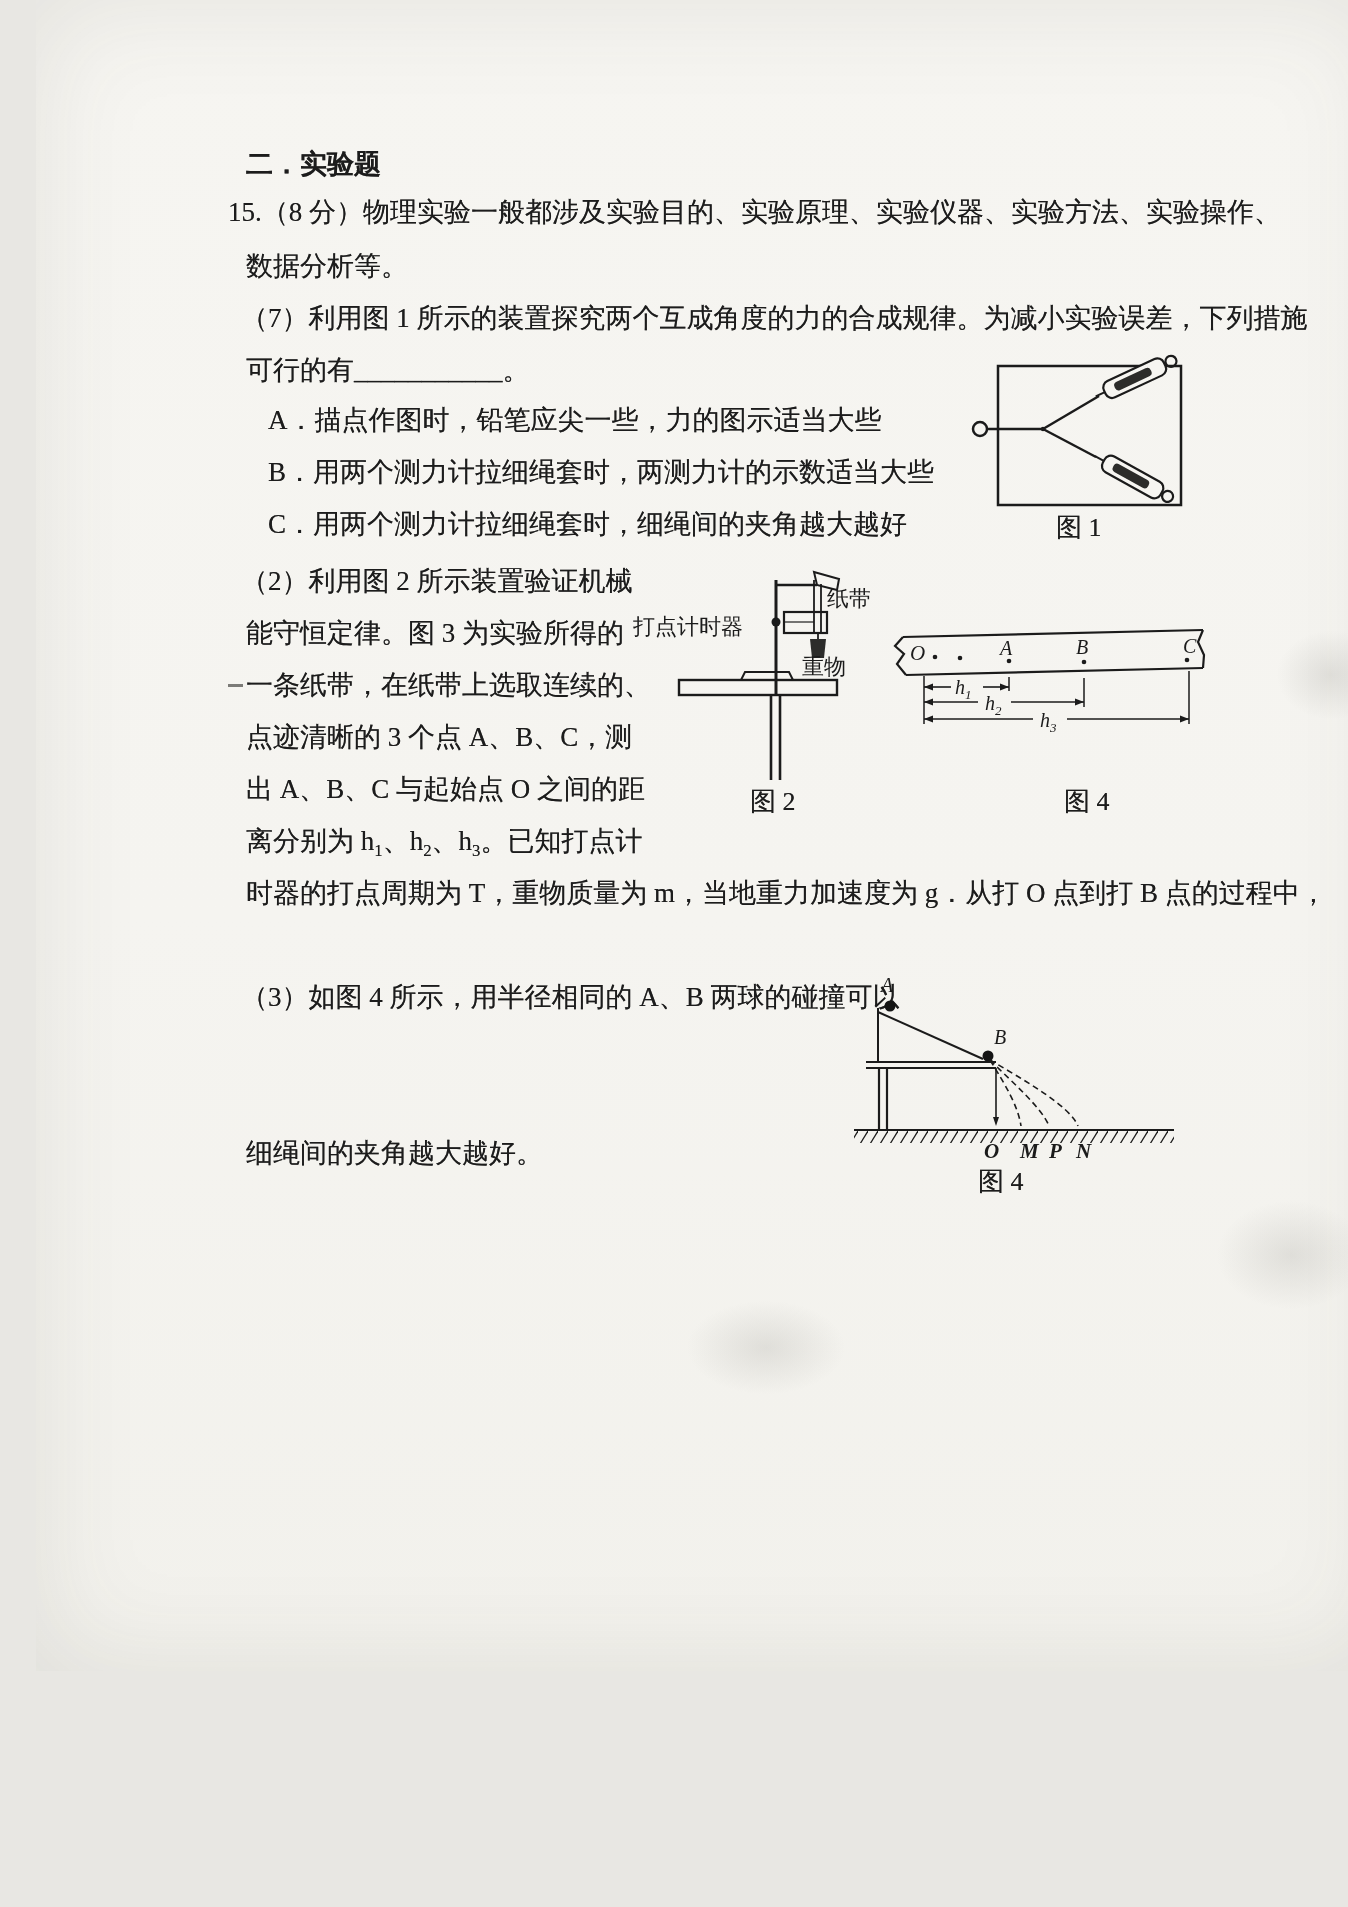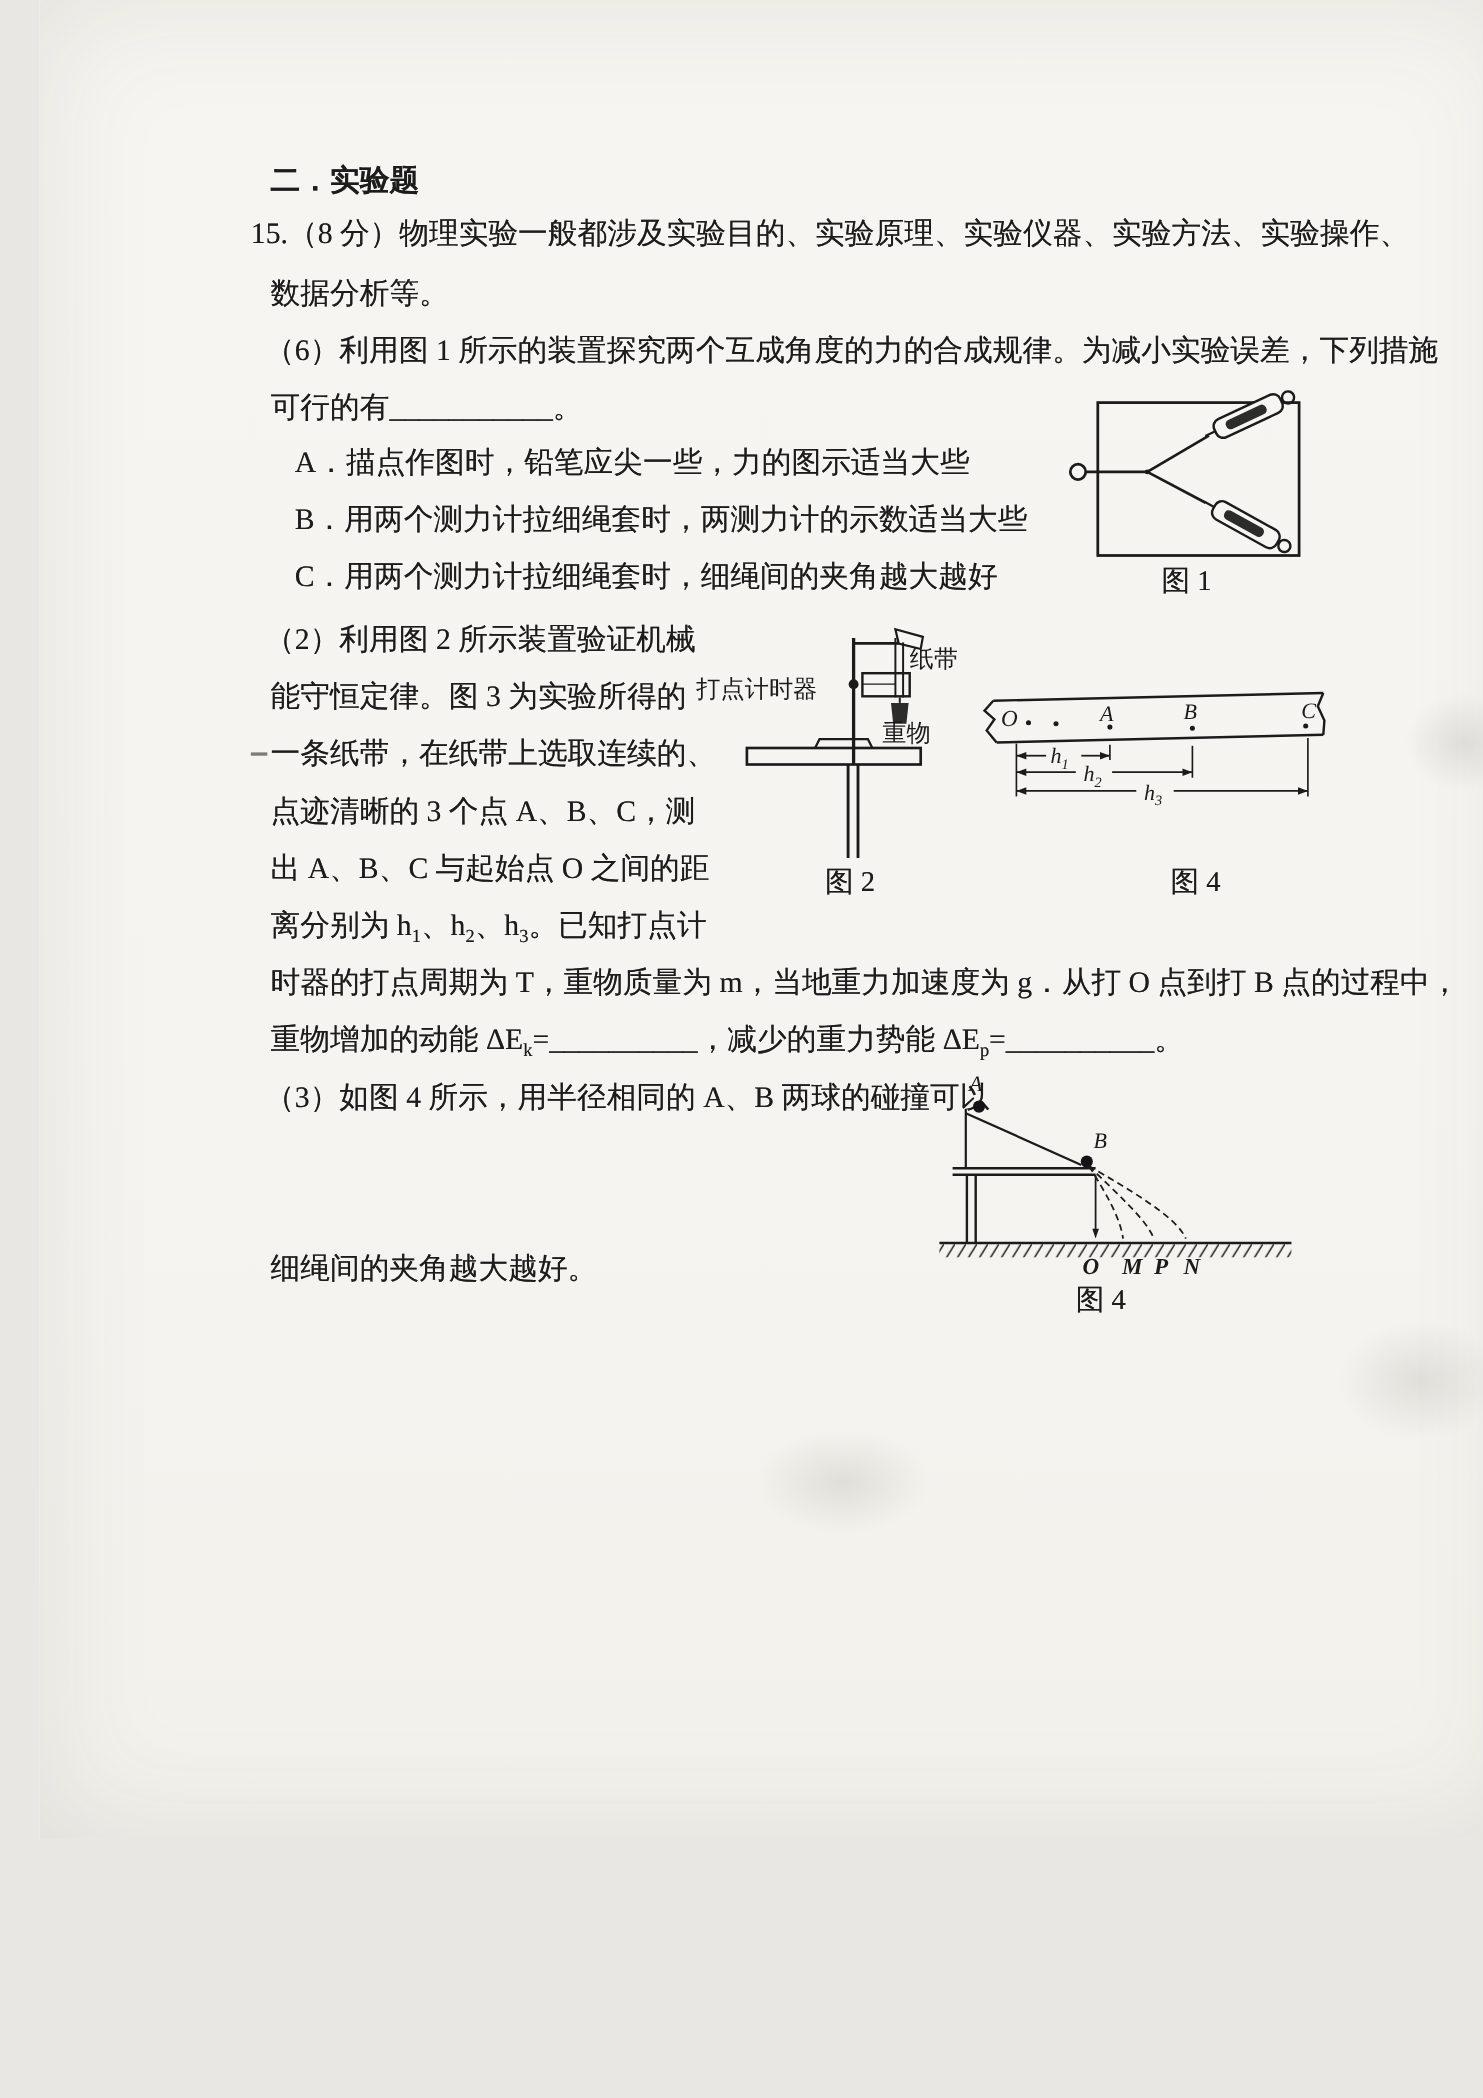--- a/index.html
+++ b/index.html
@@ -30,34 +30,33 @@
 </style>
 </head>
 <body>
 
 <div class="page">
 
   <div class="line bold" style="left:210px;top:148px">二．实验题</div>
   <div class="line" style="left:192px;top:196px">15.（8 分）物理实验一般都涉及实验目的、实验原理、实验仪器、实验方法、实验操作、</div>
   <div class="line" style="left:210px;top:250px">数据分析等。</div>
 
-  <div class="line" style="left:205px;top:302px">（6）利用图 1 所示的装置探究两个互成角度的力的合成规律。为减小实验误差，下列措施</div>
+  <div class="line" style="left:205px;top:302px">（7）利用图 1 所示的装置探究两个互成角度的力的合成规律。为减小实验误差，下列措施</div>
   <div class="line" style="left:210px;top:354px">可行的有___________。</div>
   <div class="line" style="left:232px;top:404px">A．描点作图时，铅笔应尖一些，力的图示适当大些</div>
   <div class="line" style="left:232px;top:456px">B．用两个测力计拉细绳套时，两测力计的示数适当大些</div>
   <div class="line" style="left:232px;top:508px">C．用两个测力计拉细绳套时，细绳间的夹角越大越好</div>
 
   <div class="line" style="left:205px;top:565px">（2）利用图 2 所示装置验证机械</div>
   <div class="line" style="left:210px;top:617px">能守恒定律。图 3 为实验所得的</div>
   <div class="line" style="left:210px;top:669px">一条纸带，在纸带上选取连续的、</div>
   <div class="line" style="left:210px;top:721px">点迹清晰的 3 个点 A、B、C，测</div>
   <div class="line" style="left:210px;top:773px">出 A、B、C 与起始点 O 之间的距</div>
   <div class="line" style="left:210px;top:825px"><span>离分别为 h</span><sub>1</sub><span>、h</span><sub>2</sub><span>、h</span><sub>3</sub><span>。已知打点计</span></div>
   <div class="line" style="left:210px;top:877px">时器的打点周期为 T，重物质量为 m，当地重力加速度为 g．从打 O 点到打 B 点的过程中，</div>
-  <div class="line" style="left:210px;top:929px"><span>重物增加的动能 ΔE</span><sub>k</sub><span>=__________，减少的重力势能 ΔE</span><sub>p</sub><span>=__________。</span></div>
 
   <div class="line" style="left:205px;top:981px">（3）如图 4 所示，用半径相同的 A、B 两球的碰撞可以</div>
   <div class="line" style="left:210px;top:1137px">细绳间的夹角越大越好。</div>
 
   <svg style="left:930px;top:336px" width="240" height="210" viewBox="0 0 240 210">
     <g fill="none" stroke="#1b1b1b" stroke-width="2.5">
       <rect x="32" y="30" width="183" height="139"></rect>
       <circle cx="14" cy="93" r="7"></circle>
       <line x1="21" y1="93" x2="77" y2="93"></line>
       <line x1="77" y1="93" x2="133" y2="60"></line>

